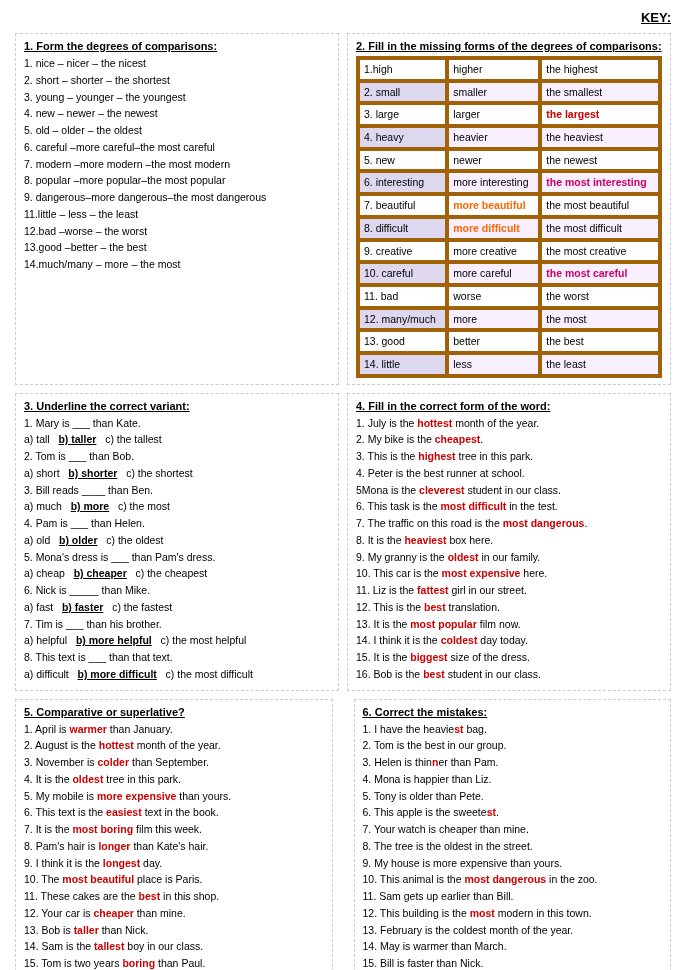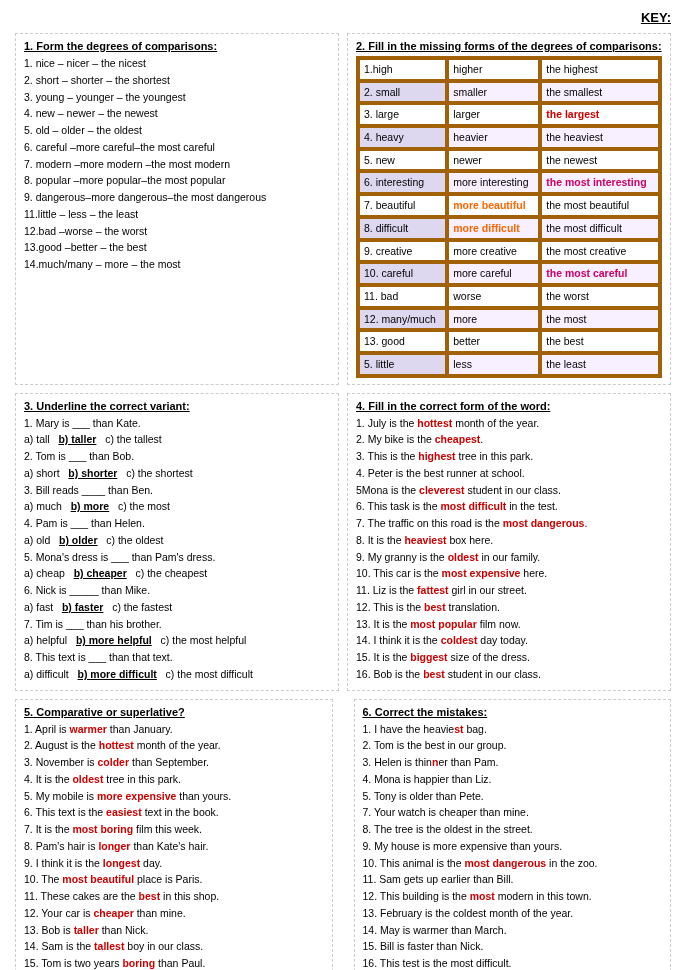--- a/index.html
+++ b/index.html
@@ -165,21 +165,21 @@
         <td>12. many/much</td>
         <td>more</td>
         <td>the most</td>
       </tr>
       <tr>
         <td>13. good</td>
         <td>better</td>
         <td>the best</td>
       </tr>
       <tr>
-        <td>5. little</td>
+        <td>14. little</td>
         <td>less</td>
         <td>the least</td>
       </tr>
     </tbody>
       </table>
   </div>
 </div>
 
 <div class="main-grid">
 
@@ -253,20 +253,21 @@
   </div>
 
   <div class="section-box">
     <div class="section-title">6. Correct the mistakes:</div>
     <div class="section-content">
       <p>1. I have the heavie<span class="red">st</span> bag.</p>
       <p>2. Tom is the best in our group.</p>
       <p>3. Helen is thin<span class="red">n</span>er than Pam.</p>
       <p>4. Mona is happier than Liz.</p>
       <p>5. Tony is older than Pete.</p>
+      <p>6. This apple is the sweete<span class="red">st</span>.</p>
       <p>7. Your watch is cheaper than mine.</p>
       <p>8. The tree is the oldest in the street.</p>
       <p>9. My house is more expensive than yours.</p>
       <p>10. This animal is the <span class="red">most dangerous</span> in the zoo.</p>
       <p>11. Sam gets up earlier than Bill.</p>
       <p>12. This building is the <span class="red">most</span> modern in this town.</p>
       <p>13. February is the coldest month of the year.</p>
       <p>14. May is warmer than March.</p>
       <p>15. Bill is faster than Nick.</p>
       <p>16. This test is the most difficult.</p>

